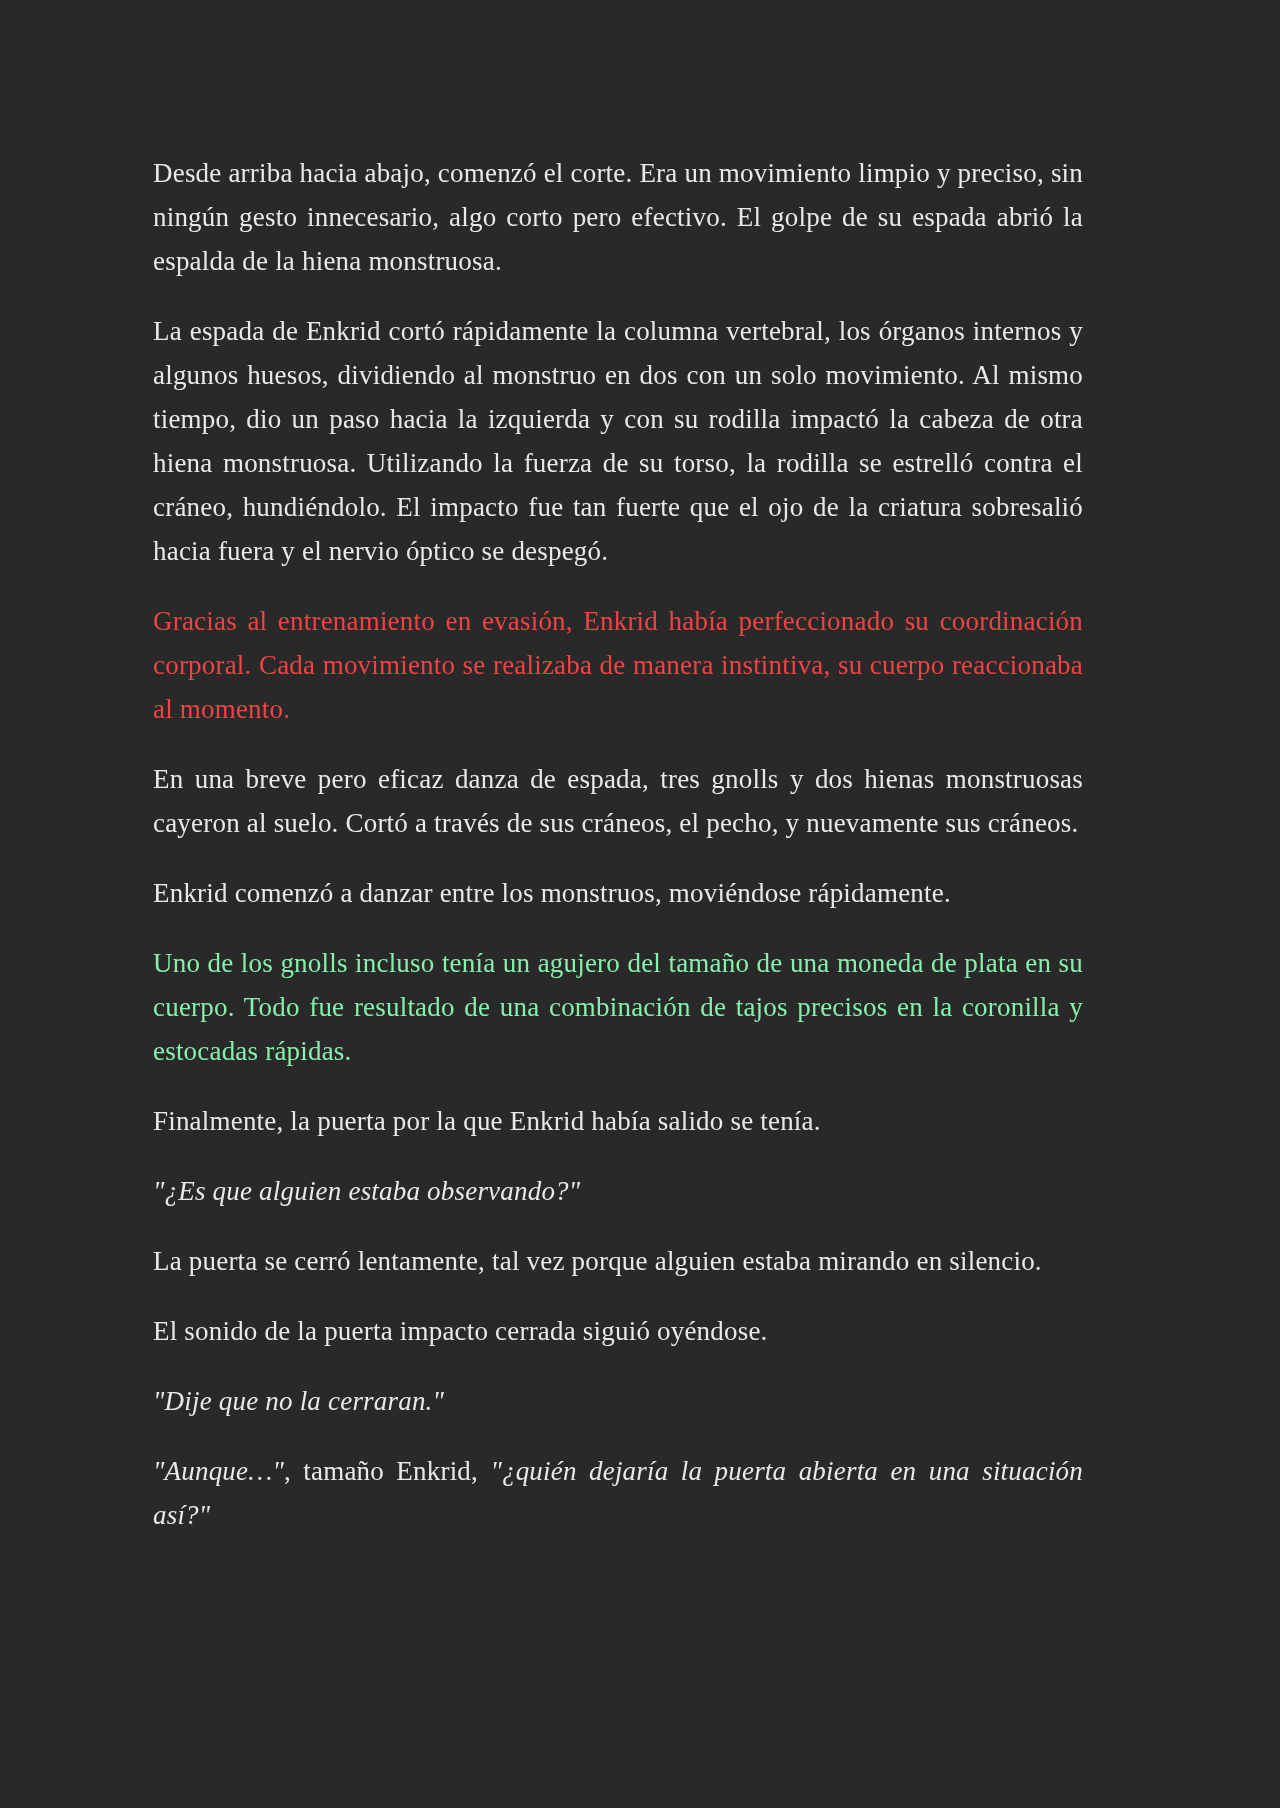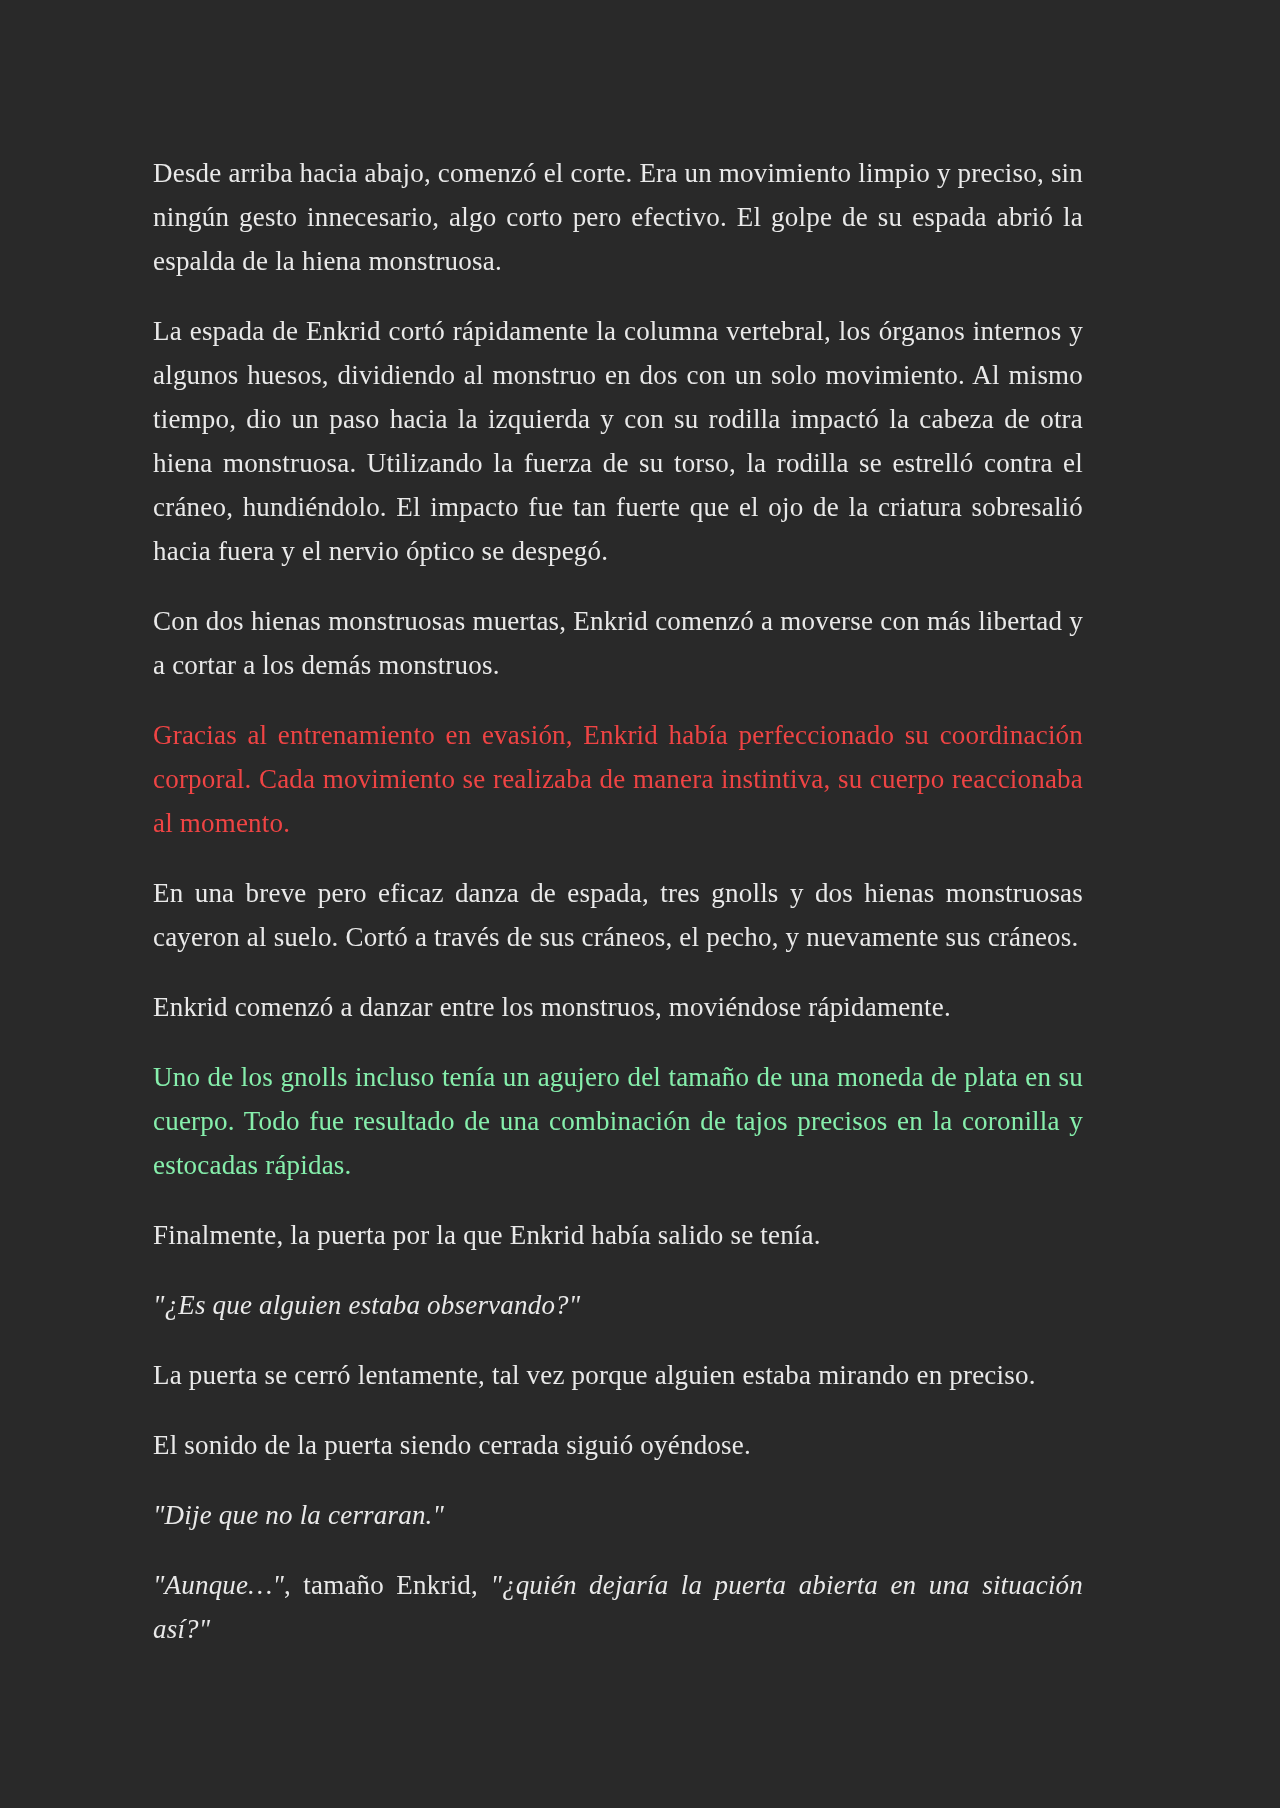--- a/index.html
+++ b/index.html
@@ -34,25 +34,24 @@
     font-style: italic;
   }
 </style>
 </head>
 <body style="background-color: rgb(41, 41, 41);">
 
 <main class="page">
   <article class="chapter-text">
       <p style="color: rgb(233, 233, 233);"><span>Desde arriba hacia abajo, comenzó el corte. Era un movimiento limpio y preciso, sin ningún gesto innecesario, algo corto pero efectivo. El golpe de su espada abrió la espalda de la hiena monstruosa.</span></p>
       <p style="color: rgb(233, 233, 233);"><span>La espada de Enkrid cortó rápidamente la columna vertebral, los órganos internos y algunos huesos, dividiendo al monstruo en dos con un solo movimiento. Al mismo tiempo, dio un paso hacia la izquierda y con su rodilla impactó la cabeza de otra hiena monstruosa. Utilizando la fuerza de su torso, la rodilla se estrelló contra el cráneo, hundiéndolo. El impacto fue tan fuerte que el ojo de la criatura sobresalió hacia fuera y el nervio óptico se despegó.</span></p>
-      <p style="color: rgb(233, 233, 233);"><span>Con dos hienas monstruosas muertas, Enkrid comenzó a moverse con más libertad y a cortar a los demás monstruos.</span></p>
       <p style="color: #ef4444; font-family: Liberation Serif, serif;"><span>Gracias al entrenamiento en evasión, Enkrid había perfeccionado su coordinación corporal. Cada movimiento se realizaba de manera instintiva, su cuerpo reaccionaba al momento.</span></p>
       <p style="color: rgb(233, 233, 233);"><span>En una breve pero eficaz danza de espada, tres gnolls y dos hienas monstruosas cayeron al suelo. Cortó a través de sus cráneos, el pecho, y nuevamente sus cráneos.</span></p>
       <p style="color: rgb(233, 233, 233);"><span>Enkrid comenzó a danzar entre los monstruos, moviéndose rápidamente.</span></p>
       <p style="color: #86efac;"><span>Uno de los gnolls incluso tenía un agujero del tamaño de una moneda de plata en su cuerpo. Todo fue resultado de una combinación de tajos precisos en la coronilla y estocadas rápidas.</span></p>
       <p style="color: rgb(233, 233, 233);"><span>Finalmente, la puerta por la que Enkrid había salido se tenía.</span></p>
       <p style="color: rgb(233, 233, 233);"><span class="italic">"¿Es que alguien estaba observando?"</span></p>
-      <p style="color: rgb(233, 233, 233);"><span>La puerta se cerró lentamente, tal vez porque alguien estaba mirando en preciso.</span></p>
-      <p style="color: rgb(233, 233, 233);"><span>El sonido de la puerta siendo cerrada siguió oyéndose.</span></p>
+      <p style="color: rgb(233, 233, 233);"><span>La puerta se cerró lentamente, tal vez porque alguien estaba mirando en silencio.</span></p>
+      <p style="color: rgb(233, 233, 233);"><span>El sonido de la puerta impacto cerrada siguió oyéndose.</span></p>
       <p style="color: rgb(233, 233, 233);"><span class="italic">"Dije que no la cerraran."</span></p>
       <p style="color: rgb(233, 233, 233);"><span class="italic">"Aunque…"</span><span>, tamaño Enkrid, </span><span class="italic">"¿quién dejaría la puerta abierta en una situación así?"</span></p>
     </article>
 </main>
 
 </body></html>

